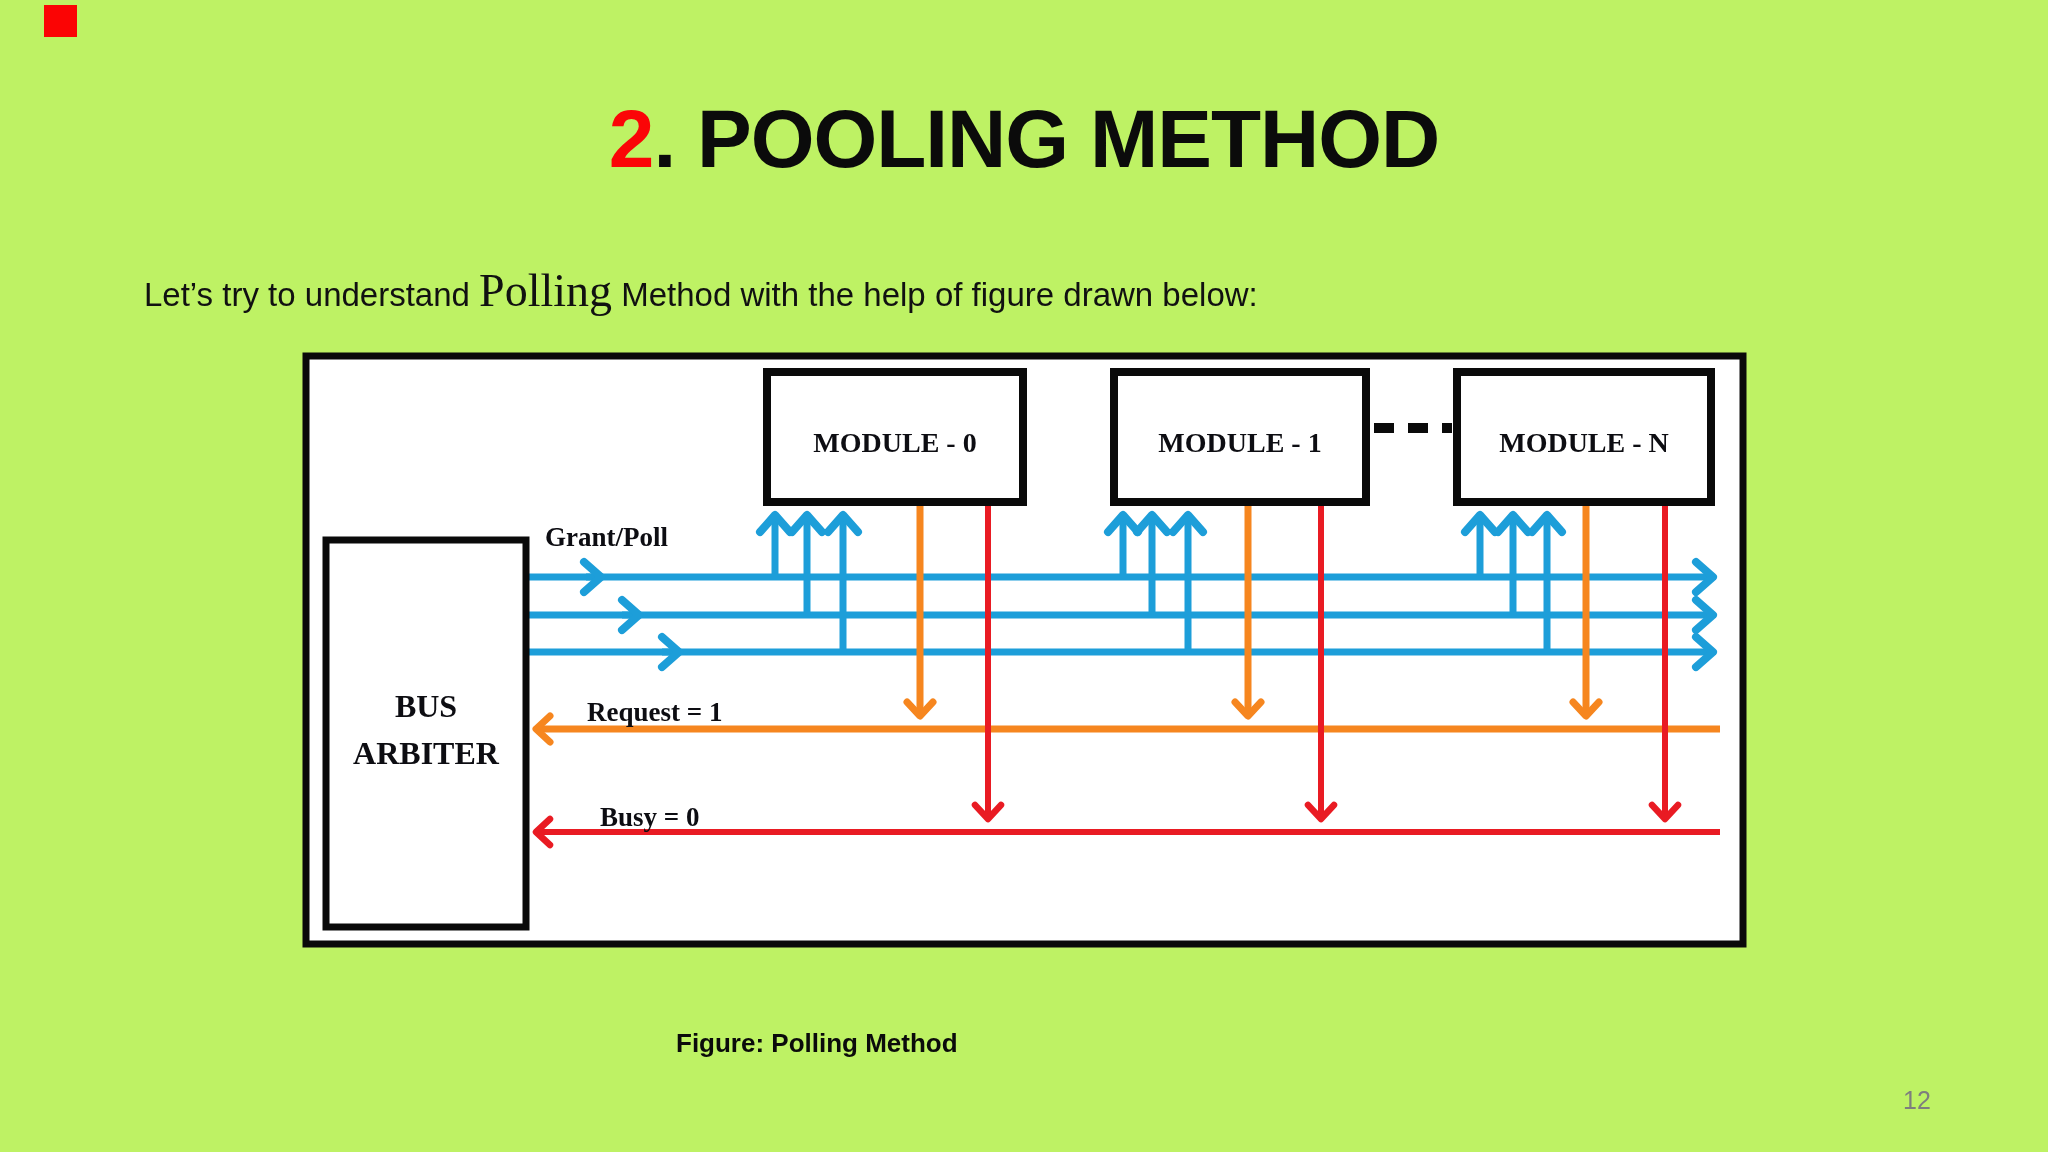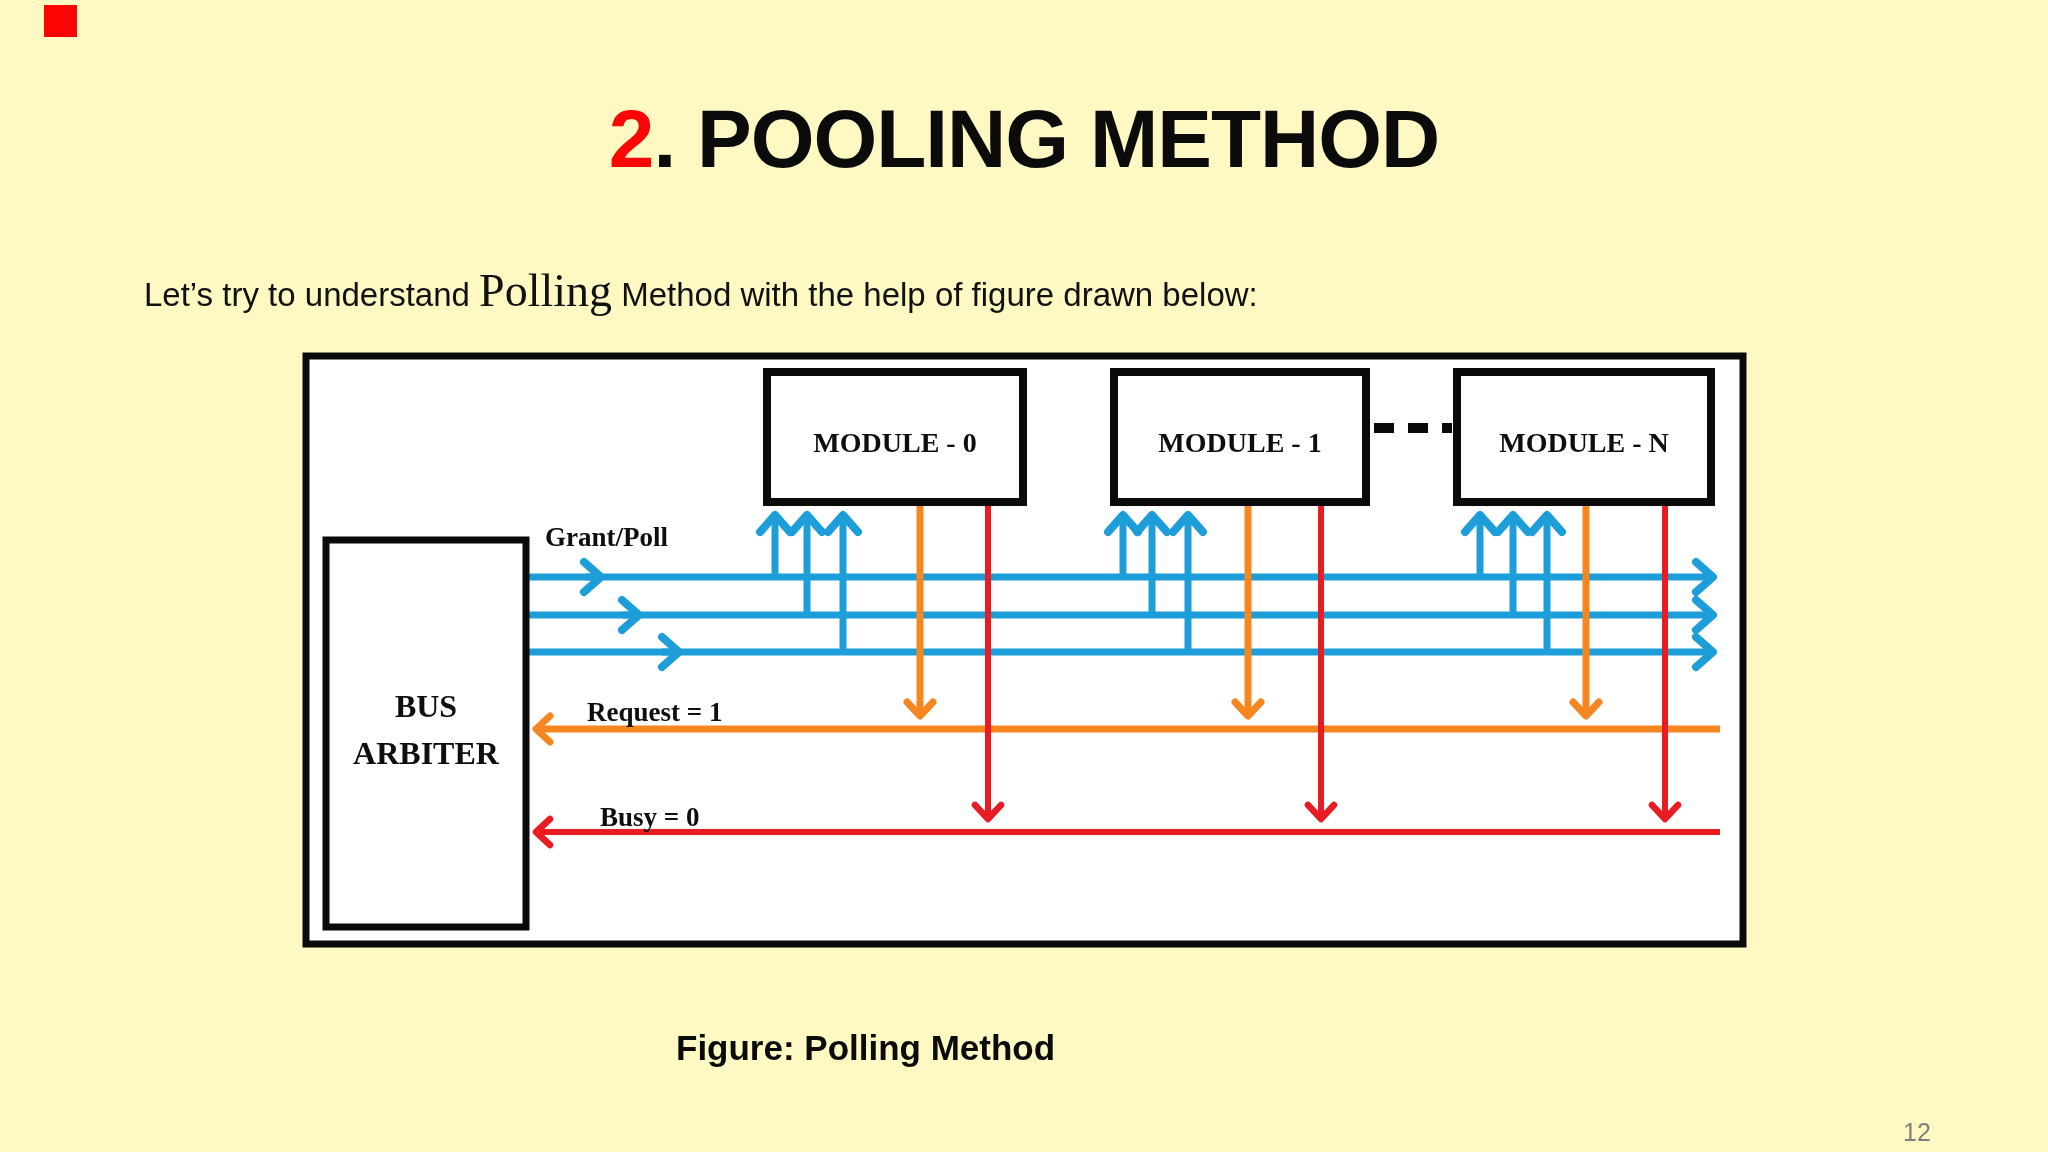--- a/index.html
+++ b/index.html
@@ -1,26 +1,26 @@
 <!DOCTYPE html>
 <html><head>
 <meta charset="utf-8">
 <style>
   html,body{margin:0;padding:0;background:#ffffff;}
-  #stage{position:relative;width:2048px;height:1152px;background:#fef9c3;overflow:hidden;
+  #stage{position:relative;width:2048px;height:1152px;background:#bef264;overflow:hidden;
          font-family:"Liberation Sans",sans-serif;}
   .accent-bar{position:absolute;left:44px;top:5px;width:33px;height:32px;background:#fb0404;}
   .title{position:absolute;left:0;top:96px;width:2048px;text-align:center;
          font-size:82px;line-height:1.05;font-weight:bold;color:#0b0b0b;letter-spacing:-1px;}
   .title .num{color:#fb0507;}
   .subtitle{position:absolute;left:144px;top:264px;width:1800px;
             font-size:33px;color:#111111;white-space:nowrap;}
   .subtitle .big{font-size:46px;font-family:Liberation Serif, serif;}
-  .caption{position:absolute;left:676px;top:1028px;font-size:35px;font-weight:bold;color:#0b0b0b;}
-  .page-num{position:absolute;left:1903px;top:1086px;font-size:25px;color:#7e7e7e;margin-top:32px;}
+  .caption{position:absolute;left:676px;top:1028px;font-size:26px;font-weight:bold;color:#0b0b0b;}
+  .page-num{position:absolute;left:1903px;top:1086px;font-size:25px;color:#7e7e7e;}
   svg.diagram{position:absolute;left:0;top:0;}
   text.dg{font-family:"Liberation Serif",serif;font-weight:bold;fill:#0d0d12;}
 </style>
 </head>
 <body>
 
 <div id="stage">
 
   <div class="accent-bar"></div>
 

